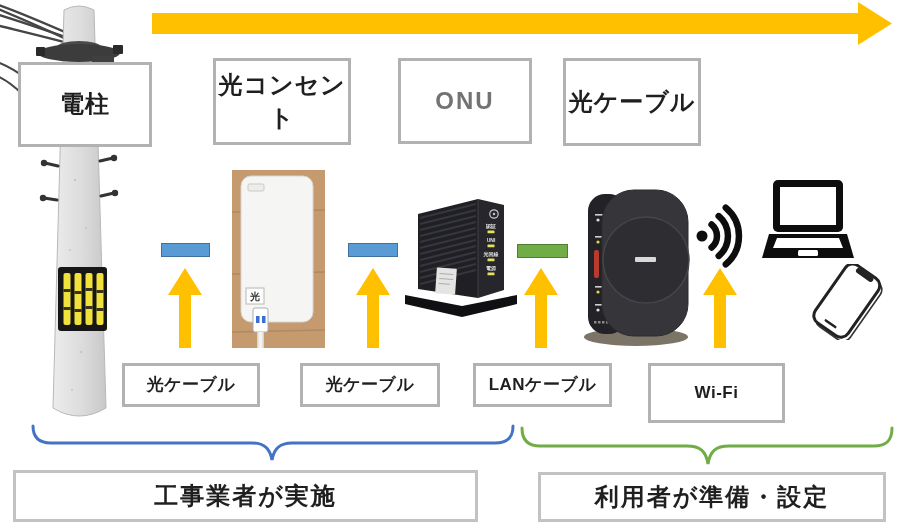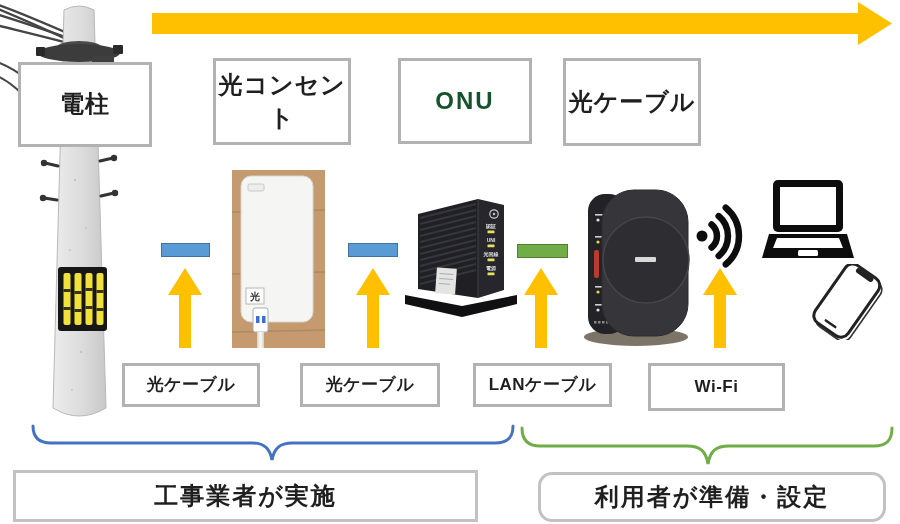--- a/index.html
+++ b/index.html
@@ -7,21 +7,21 @@
     position:relative;width:900px;height:524px;background:#ffffff;overflow:hidden;
     font-family:"Liberation Sans","DejaVu Sans",sans-serif;
   }
   .abs{position:absolute;}
   .labelbox{
     position:absolute;background:#fff;border:3px solid #b2b2b2;
     display:flex;flex-direction:column;align-items:center;justify-content:center;
     font-weight:bold;color:#1f1f1f;box-sizing:border-box;text-align:center;line-height:1.35;
   }
   .top-label{font-size:24px;letter-spacing:1px;}
-  .onu-text{color:#14532d;letter-spacing:2px;}
+  .onu-text{color:#737373;letter-spacing:2px;}
   .cable-label{font-size:17px;letter-spacing:.5px;}
   .bottom-label{font-size:24px;letter-spacing:2px;border-color:#c2c2c2;}
   .cable-bar{position:absolute;height:14px;box-sizing:border-box;}
   .bar-blue{background:#5B9BD5;border:1.5px solid #41719C;}
   .bar-green{background:#70AD47;border:1.5px solid #507E32;}
   svg{display:block;}
 </style>
 </head>
 <body>
 
@@ -235,29 +235,29 @@
 
   <div class="labelbox cable-label" style="left:122px;top:363px;width:138px;height:44px;">
     <span>光ケーブル</span>
   </div>
   <div class="labelbox cable-label" style="left:300px;top:363px;width:140px;height:44px;">
     <span>光ケーブル</span>
   </div>
   <div class="labelbox cable-label" style="left:473px;top:363px;width:139px;height:44px;">
     <span>LANケーブル</span>
   </div>
-  <div class="labelbox cable-label" style="left:648px;top:363px;width:137px;height:48px;align-items:center;">
+  <div class="labelbox cable-label" style="left:648px;top:363px;width:137px;height:60px;align-items:center;">
     <span>Wi-Fi</span>
   </div>
 
   <svg class="abs" style="left:0;top:418px;" width="900" height="70" viewBox="0 0 900 70">
     <path d="M33,8 C33,19 39,25 51,25 L252,25 C264,25 270,30 272,42 C274,30 280,25 292,25 L495,25 C508,25 513,19 513,8" fill="none" stroke="#4472C4" stroke-width="3" stroke-linecap="round"></path>
     <path d="M522,10 C522,22 528,28 540,28 L687,28 C700,28 706,33 708,46 C710,33 716,28 729,28 L874,28 C887,28 892,22 892,10" fill="none" stroke="#70AD47" stroke-width="3" stroke-linecap="round"></path>
   </svg>
 
   <div class="labelbox bottom-label" style="left:13px;top:470px;width:465px;height:52px;align-items:center;">
     <span>工事業者が実施</span>
   </div>
-  <div class="labelbox bottom-label" style="left:538px;top:472px;width:348px;height:50px;border-radius:14px;">
+  <div class="labelbox bottom-label" style="left:538px;top:472px;width:348px;height:50px;">
     <span>利用者が準備・設定</span>
   </div>
 
 </div>
 
 </body></html>

